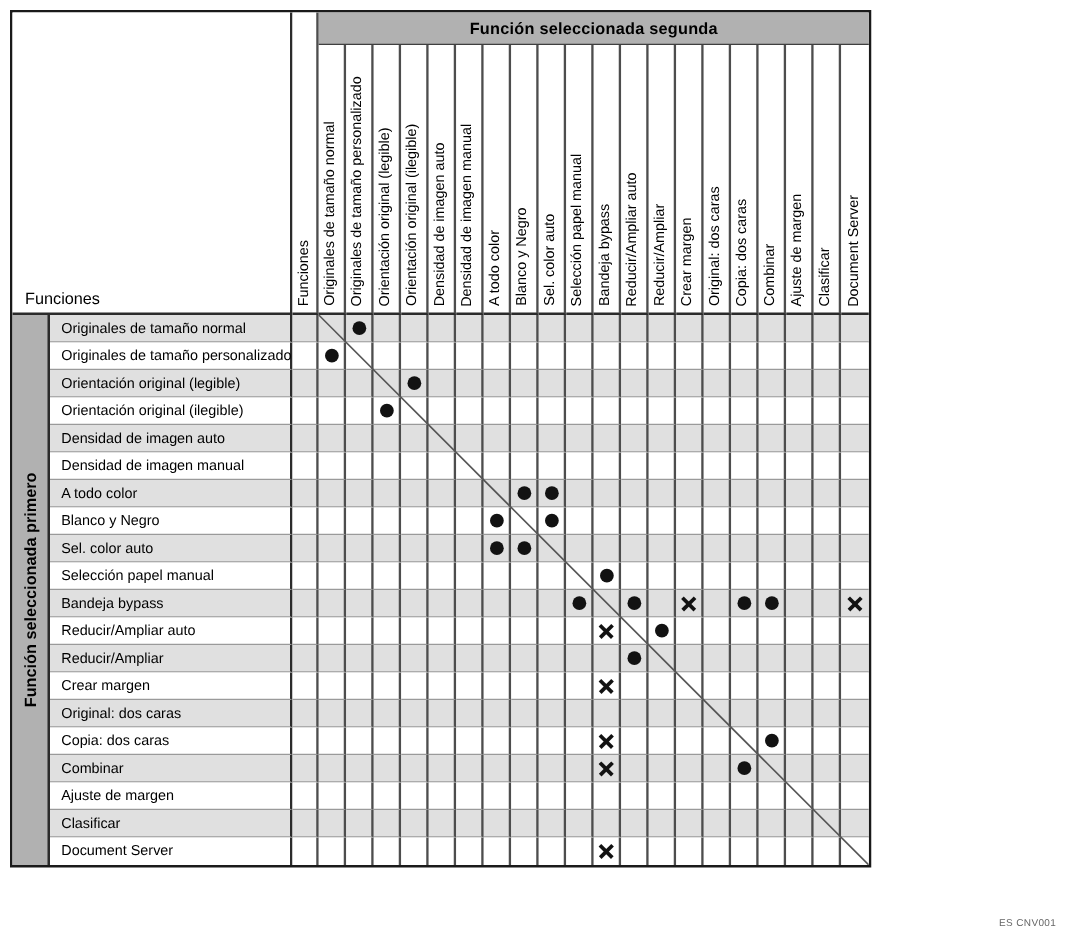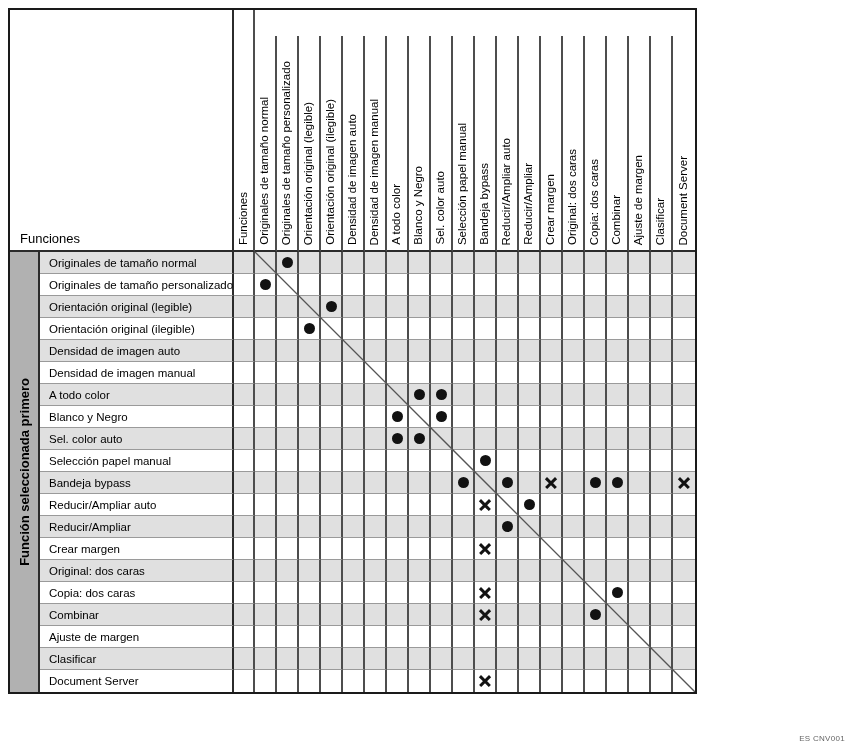--- a/index.html
+++ b/index.html
@@ -63,20 +63,23 @@
   <div class="grid" id="matrix-grid">
 
     <div class="cell corner">
       <span>Funciones</span>
     </div>
 
     <div class="cell axiscol">
       <span class="vtext">Funciones</span>
     </div>
 
+    <div class="cell band">
+      <span>Función seleccionada segunda</span>
+    </div>
 
     <div class="cell rowgroup">
       <span class="vtext">Función seleccionada primero</span>
     </div>
 
   <div class="cell colhead" style="grid-area: 2 / 4;">
         <span class="vtext">Originales de tamaño normal</span>
       </div>
       <div class="cell colhead" style="grid-area: 2 / 5;">
         <span class="vtext">Originales de tamaño personalizado</span>

